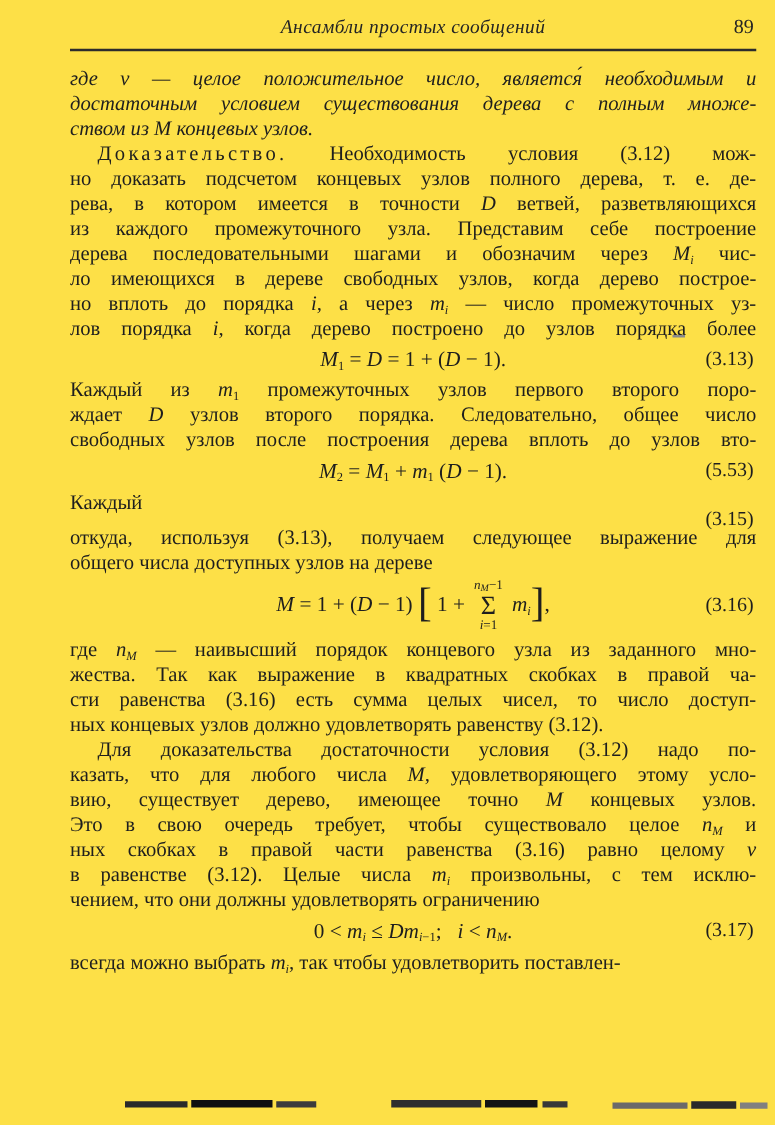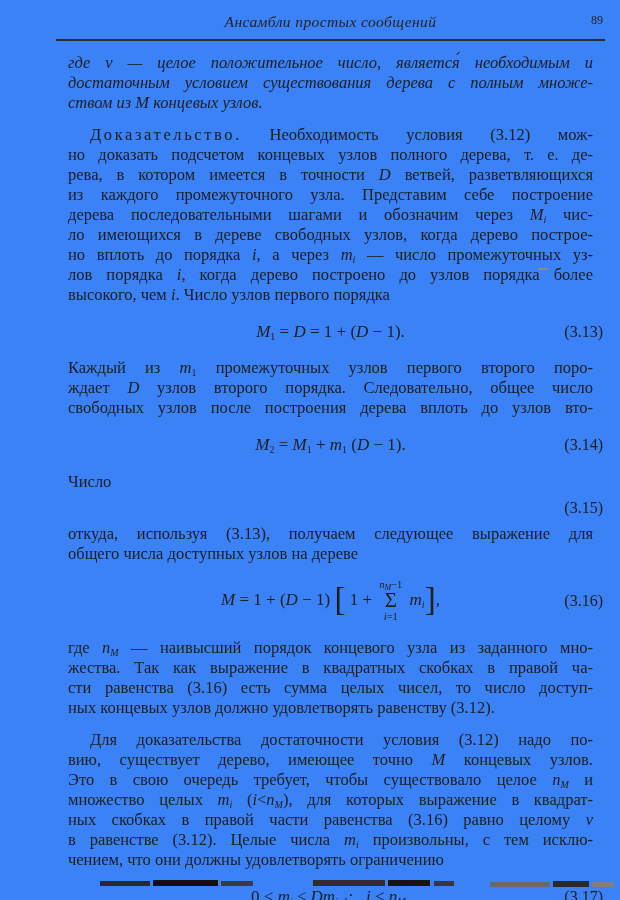--- a/index.html
+++ b/index.html
@@ -1,39 +1,39 @@
 <!DOCTYPE html>
 <html><head>
 <meta charset="utf-8">
 <style>
   html,body{margin:0;padding:0;}
   .page{
     position:relative;
     width:620px;height:900px;
-    background:#3b82f6;
+    background:#fde047;
     overflow:hidden;
     font-family:"Liberation Serif","DejaVu Serif",serif;
     color:#1e1e1e;
   }
   .column{
     position:absolute;
     left:56px; top:13px;
     width:549px;
   }
   
   .hd{position:relative;height:22px;}
   .hd-title{
     position:absolute;left:0;right:0;text-align:center;
     font-style:italic;font-size:15.5px;letter-spacing:.4px;color:#242424;
   }
-  .hd-num{position:absolute;right:2px;top:0;font-size:12px;color:#242424;margin-left:19px;}
+  .hd-num{position:absolute;right:2px;top:0;font-size:16px;color:#242424;margin-left:19px;}
   .hd-rule{height:2px;background:#2c2c2c;margin-top:4px;}
   
   .bodytext{margin-top:12px;font-size:16.5px;line-height:20px;}
-  .par{margin:12px;}
+  .par{margin:0;}
   .par.it{font-style:italic;}
   .line{text-align:justify;text-align-last:justify;}
   .line.last{text-align-last:left;}
   .line.indent{text-indent:22px;}
   .ri{font-style:italic;}
   .rsp{letter-spacing:2.6px;}
   sub{font-size:10px;line-height:0;vertical-align:-3px;}
   sub.ri{font-style:italic;}
   
   .eq{position:relative;text-align:center;padding:4px 0 4px;font-size:17px;line-height:1.25;}
@@ -68,49 +68,48 @@
         </div>
         <div class="par">
           <div class="line indent"><span class="rsp">Доказательство.</span><span> Необходимость условия (3.12) мож-</span></div>
           <div class="line"><span>но доказать подсчетом концевых узлов полного дерева, т. е. де-</span></div>
           <div class="line"><span>рева, в котором имеется в точности </span><span class="ri">D</span><span> ветвей, разветвляющихся</span></div>
           <div class="line"><span>из каждого промежуточного узла. Представим себе построение</span></div>
           <div class="line"><span>дерева последовательными шагами и обозначим через </span><span class="ri">M</span><sub class="ri">i</sub><span> чис-</span></div>
           <div class="line"><span>ло имеющихся в дереве свободных узлов, когда дерево построе-</span></div>
           <div class="line"><span>но вплоть до порядка </span><span class="ri">i</span><span>, а через </span><span class="ri">m</span><sub class="ri">i</sub><span> — число промежуточных уз-</span></div>
           <div class="line"><span>лов порядка </span><span class="ri">i</span><span>, когда дерево построено до узлов порядка более</span></div>
-          <div class="line last"><span>высокого, чем </span><span class="ri">i</span><span>. Число узлов первого порядка</span></div>
         </div>
         <div class="eq"><span class="formula"><span class="ri">M</span><sub>1</sub><span> = </span><span class="ri">D</span><span> = 1 + (</span><span class="ri">D</span><span> − 1).</span></span><span class="num">(3.13)</span></div>
         <div class="par">
           <div class="line"><span>Каждый из </span><span class="ri">m</span><sub>1</sub><span> промежуточных узлов первого второго поро-</span></div>
           <div class="line"><span>ждает </span><span class="ri">D</span><span> узлов второго порядка. Следовательно, общее число</span></div>
           <div class="line"><span>свободных узлов после построения дерева вплоть до узлов вто-</span></div>
         </div>
-        <div class="eq"><span class="formula"><span class="ri">M</span><sub>2</sub><span> = </span><span class="ri">M</span><sub>1</sub><span> + </span><span class="ri">m</span><sub>1</sub><span> (</span><span class="ri">D</span><span> − 1).</span></span><span class="num">(3.14)</span></div>
+        <div class="eq"><span class="formula"><span class="ri">M</span><sub>2</sub><span> = </span><span class="ri">M</span><sub>1</sub><span> + </span><span class="ri">m</span><sub>1</sub><span> (</span><span class="ri">D</span><span> − 1).</span></span><span class="num">(5.53)</span></div>
         <div class="par">
-          <div class="line last"><span>Число</span></div>
+          <div class="line last"><span>Каждый</span></div>
         </div>
         <div class="eq"><span class="num">(3.15)</span></div>
         <div class="par">
           <div class="line"><span>откуда, используя (3.13), получаем следующее выражение для</span></div>
           <div class="line last"><span>общего числа доступных узлов на дереве</span></div>
         </div>
         <div class="eq"><span class="formula"><span class="ri">M</span><span> = 1 + (</span><span class="ri">D</span><span> − 1) </span><span class="rbig">[</span><span> 1 + </span><span class="rsum"><span class="lim top"><span class="ri">n</span><sub class="ri">M</sub><span>−1</span></span><span class="sym">Σ</span><span class="lim bot"><span class="ri">i</span><span>=1</span></span></span><span> </span><span class="ri">m</span><sub class="ri">i</sub><span class="rbig">]</span><span>,</span></span><span class="num">(3.16)</span></div>
         <div class="par">
           <div class="line"><span>где </span><span class="ri">n</span><sub class="ri">M</sub><span> — наивысший порядок концевого узла из заданного мно-</span></div>
           <div class="line"><span>жества. Так как выражение в квадратных скобках в правой ча-</span></div>
           <div class="line"><span>сти равенства (3.16) есть сумма целых чисел, то число доступ-</span></div>
           <div class="line last"><span>ных концевых узлов должно удовлетворять равенству (3.12).</span></div>
         </div>
         <div class="par">
           <div class="line indent"><span>Для доказательства достаточности условия (3.12) надо по-</span></div>
+          <div class="line"><span>казать, что для любого числа </span><span class="ri">M</span><span>, удовлетворяющего этому усло-</span></div>
           <div class="line"><span>вию, существует дерево, имеющее точно </span><span class="ri">M</span><span> концевых узлов.</span></div>
           <div class="line"><span>Это в свою очередь требует, чтобы существовало целое </span><span class="ri">n</span><sub class="ri">M</sub><span> и</span></div>
-          <div class="line"><span>множество целых </span><span class="ri">m</span><sub class="ri">i</sub><span> (</span><span class="ri">i</span><span>&lt;</span><span class="ri">n</span><sub class="ri">M</sub><span>), для которых выражение в квадрат-</span></div>
           <div class="line"><span>ных скобках в правой части равенства (3.16) равно целому </span><span class="ri">ν</span></div>
           <div class="line"><span>в равенстве (3.12). Целые числа </span><span class="ri">m</span><sub class="ri">i</sub><span> произвольны, с тем исклю-</span></div>
           <div class="line last"><span>чением, что они должны удовлетворять ограничению</span></div>
         </div>
         <div class="eq"><span class="formula"><span>0 &lt; </span><span class="ri">m</span><sub class="ri">i</sub><span> ≤ </span><span class="ri">D</span><span class="ri">m</span><sub class="ri">i</sub><sub>−1</sub><span>;   </span><span class="ri">i</span><span> &lt; </span><span class="ri">n</span><sub class="ri">M</sub><span>.</span></span><span class="num">(3.17)</span></div>
         <div class="par">
           <div class="line last"><span>всегда можно выбрать </span><span class="ri">m</span><sub class="ri">i</sub><span>, так чтобы удовлетворить поставлен-</span></div>
         </div>
       </div>
   </div>

